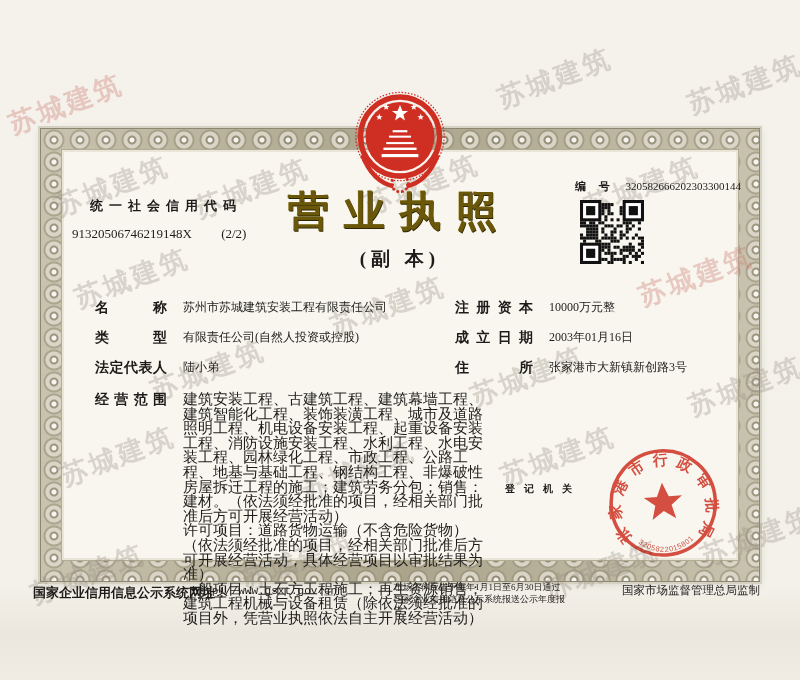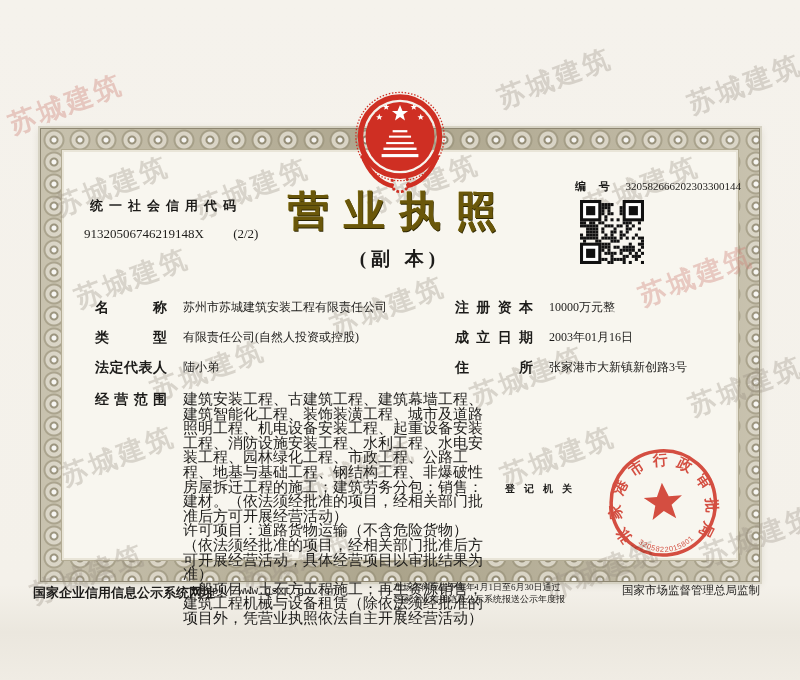--- a/index.html
+++ b/index.html
@@ -24,21 +24,21 @@
     box-shadow:0 0 0 2px #d6d2c3,0 2px 8px rgba(70,60,35,.18);}
   .frame-inner{position:absolute;inset:20px;background:#f8f6ef;border:1px solid #b3ac94;
     box-shadow:inset 0 0 0 2px #e9e5d8;}
 
   
   .emblem{position:absolute;left:354px;top:86px;width:92px;height:114px;z-index:6;}
 
   
   .txt{position:absolute;z-index:10;color:#1d1c1a;white-space:nowrap;}
   .credit-label{left:90px;top:197px;font-size:13px;letter-spacing:6px;font-weight:600;}
-  .credit-value{left:84px;top:226px;font-size:13px;}
+  .credit-value{left:72px;top:226px;font-size:13px;}
   .credit-copy{margin-left:26px;}
   .license-title{left:50%;top:184px;transform:translateX(-50%);font-size:41px;font-weight:900;
     letter-spacing:15px;color:#6a570a;text-shadow:0.6px 0.8px 0 #2e2705,-0.4px -0.4px 0 #93801f;}
   .license-subtitle{left:50%;top:246px;transform:translateX(-50%);font-size:19px;letter-spacing:5px;font-weight:600;}
   .serial{left:575px;top:179px;font-size:11px;}
   .serial-label{letter-spacing:5px;margin-right:8px;font-weight:600;}
   .qr-box{position:absolute;left:580px;top:200px;width:64px;height:64px;z-index:10;}
   .qr-caption{left:655px;top:204px;width:106px;font-size:9.5px;line-height:13.5px;white-space:normal;
     color:#24231f;z-index:10;}
 

